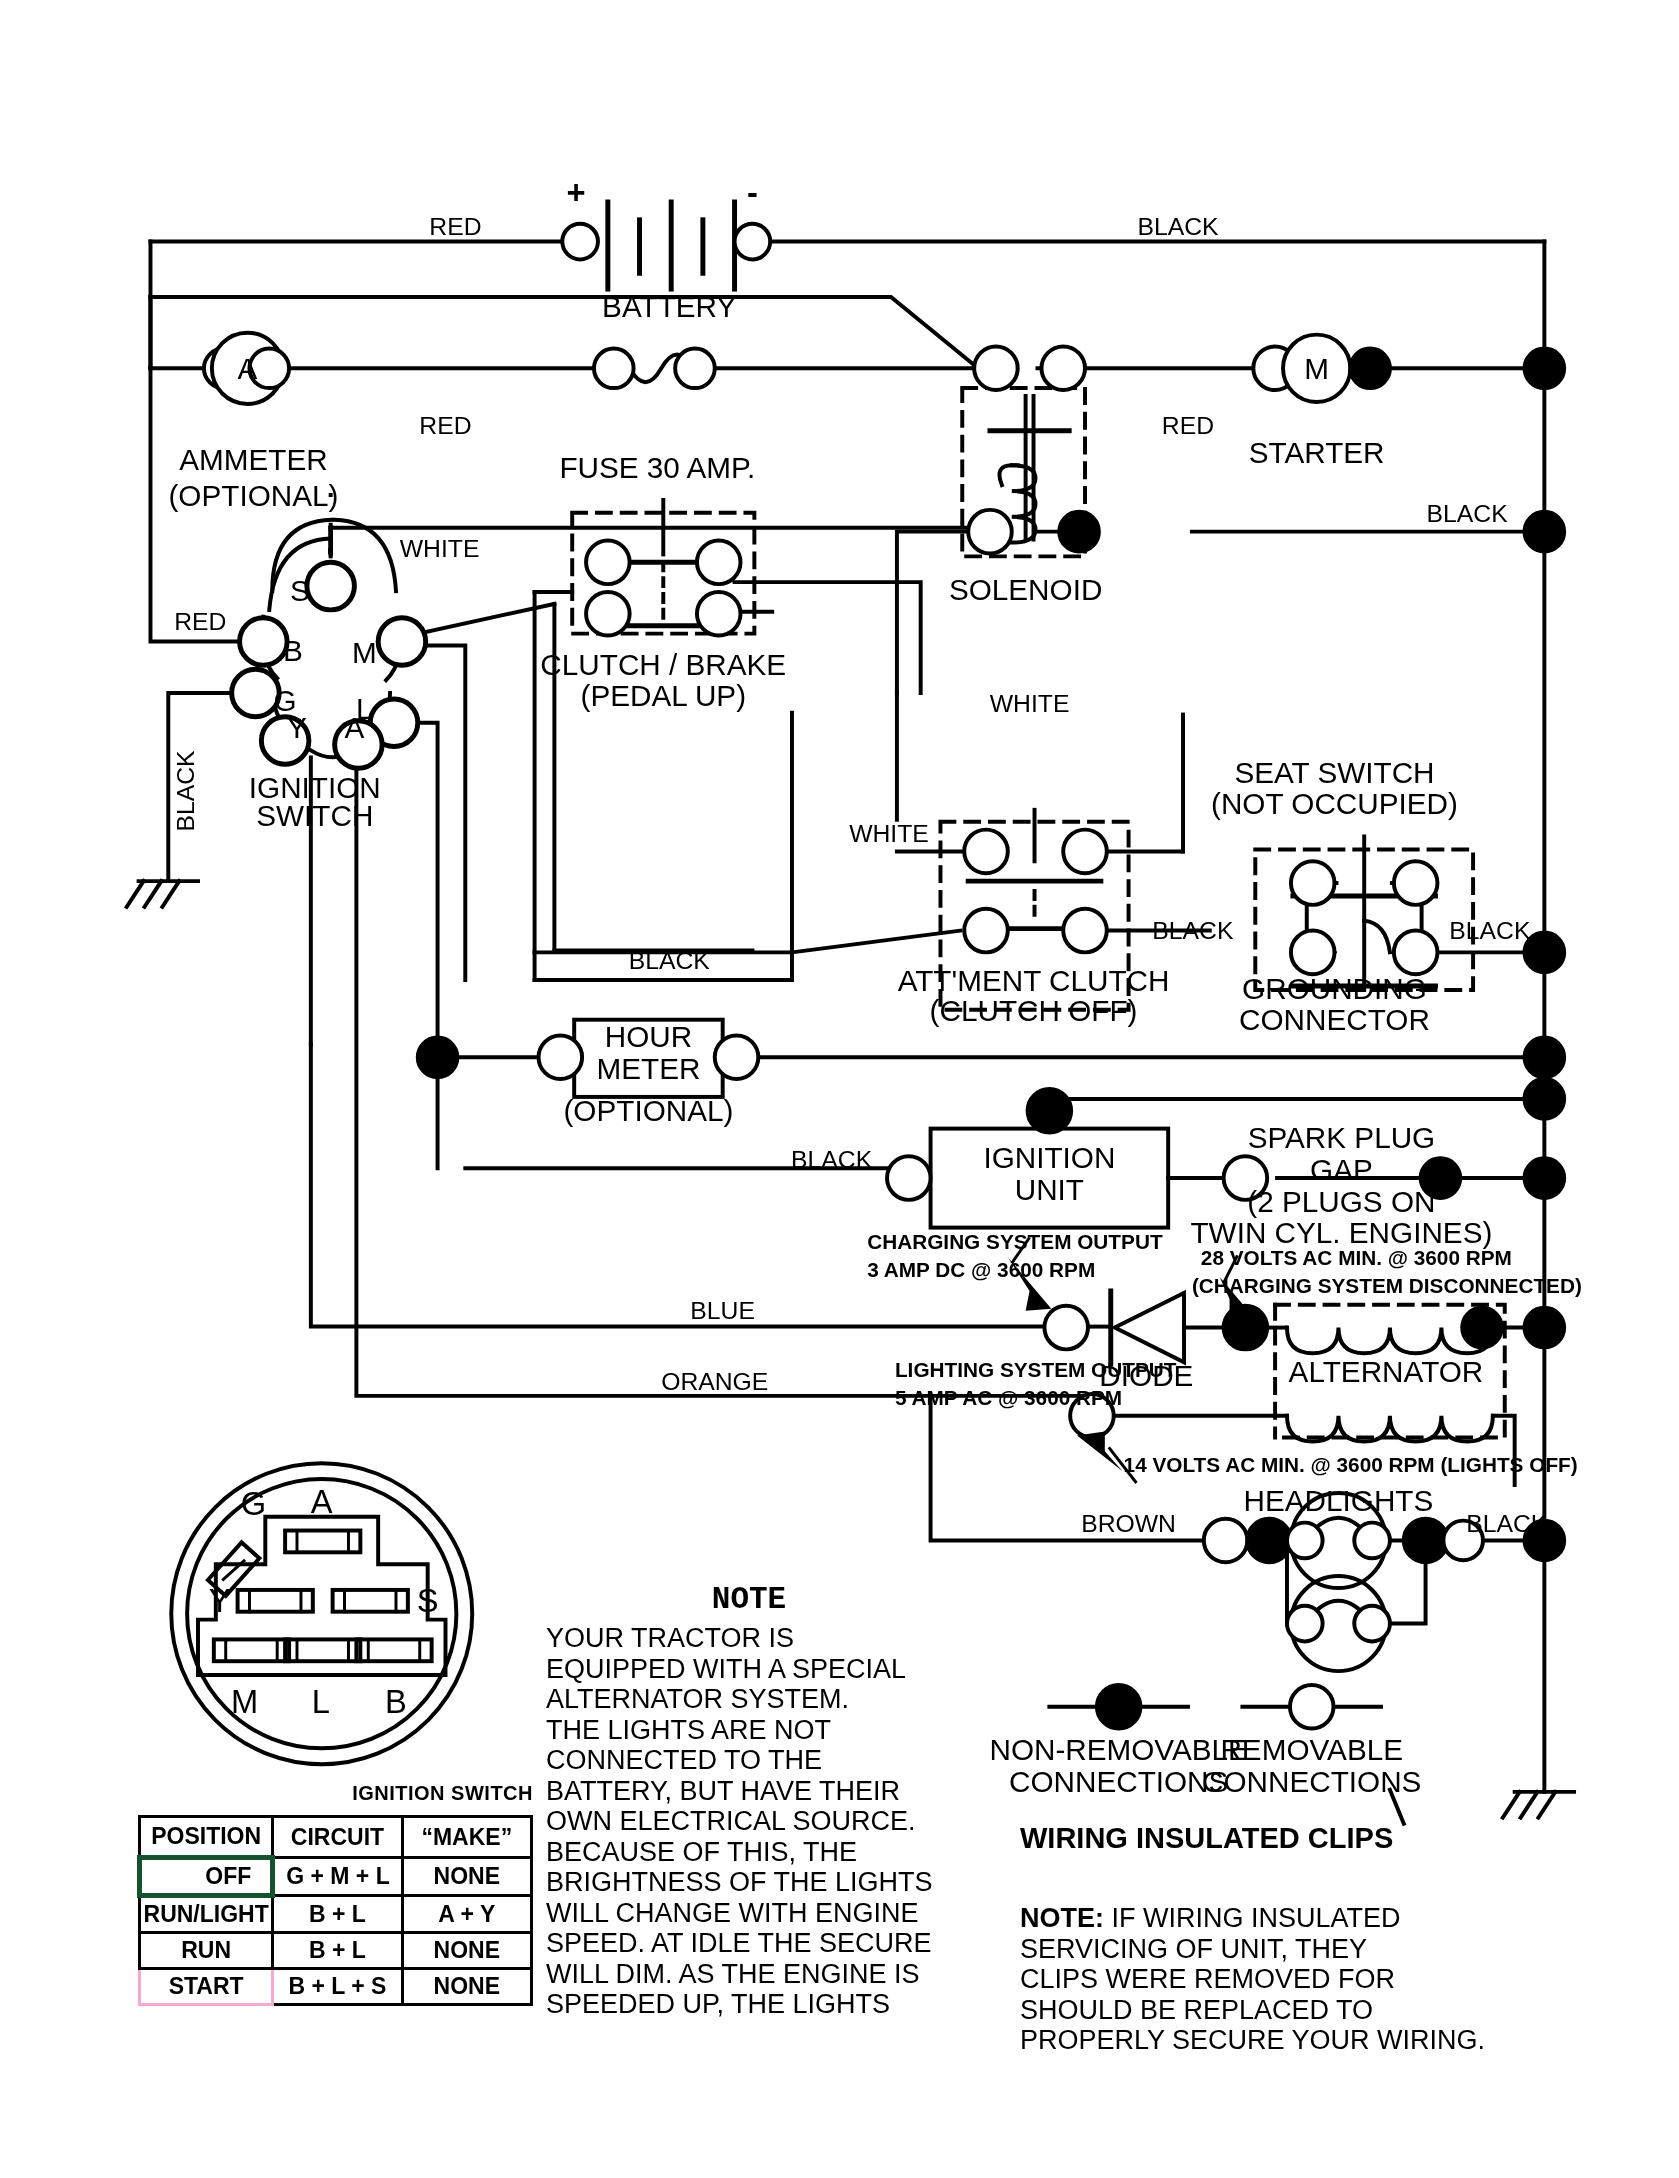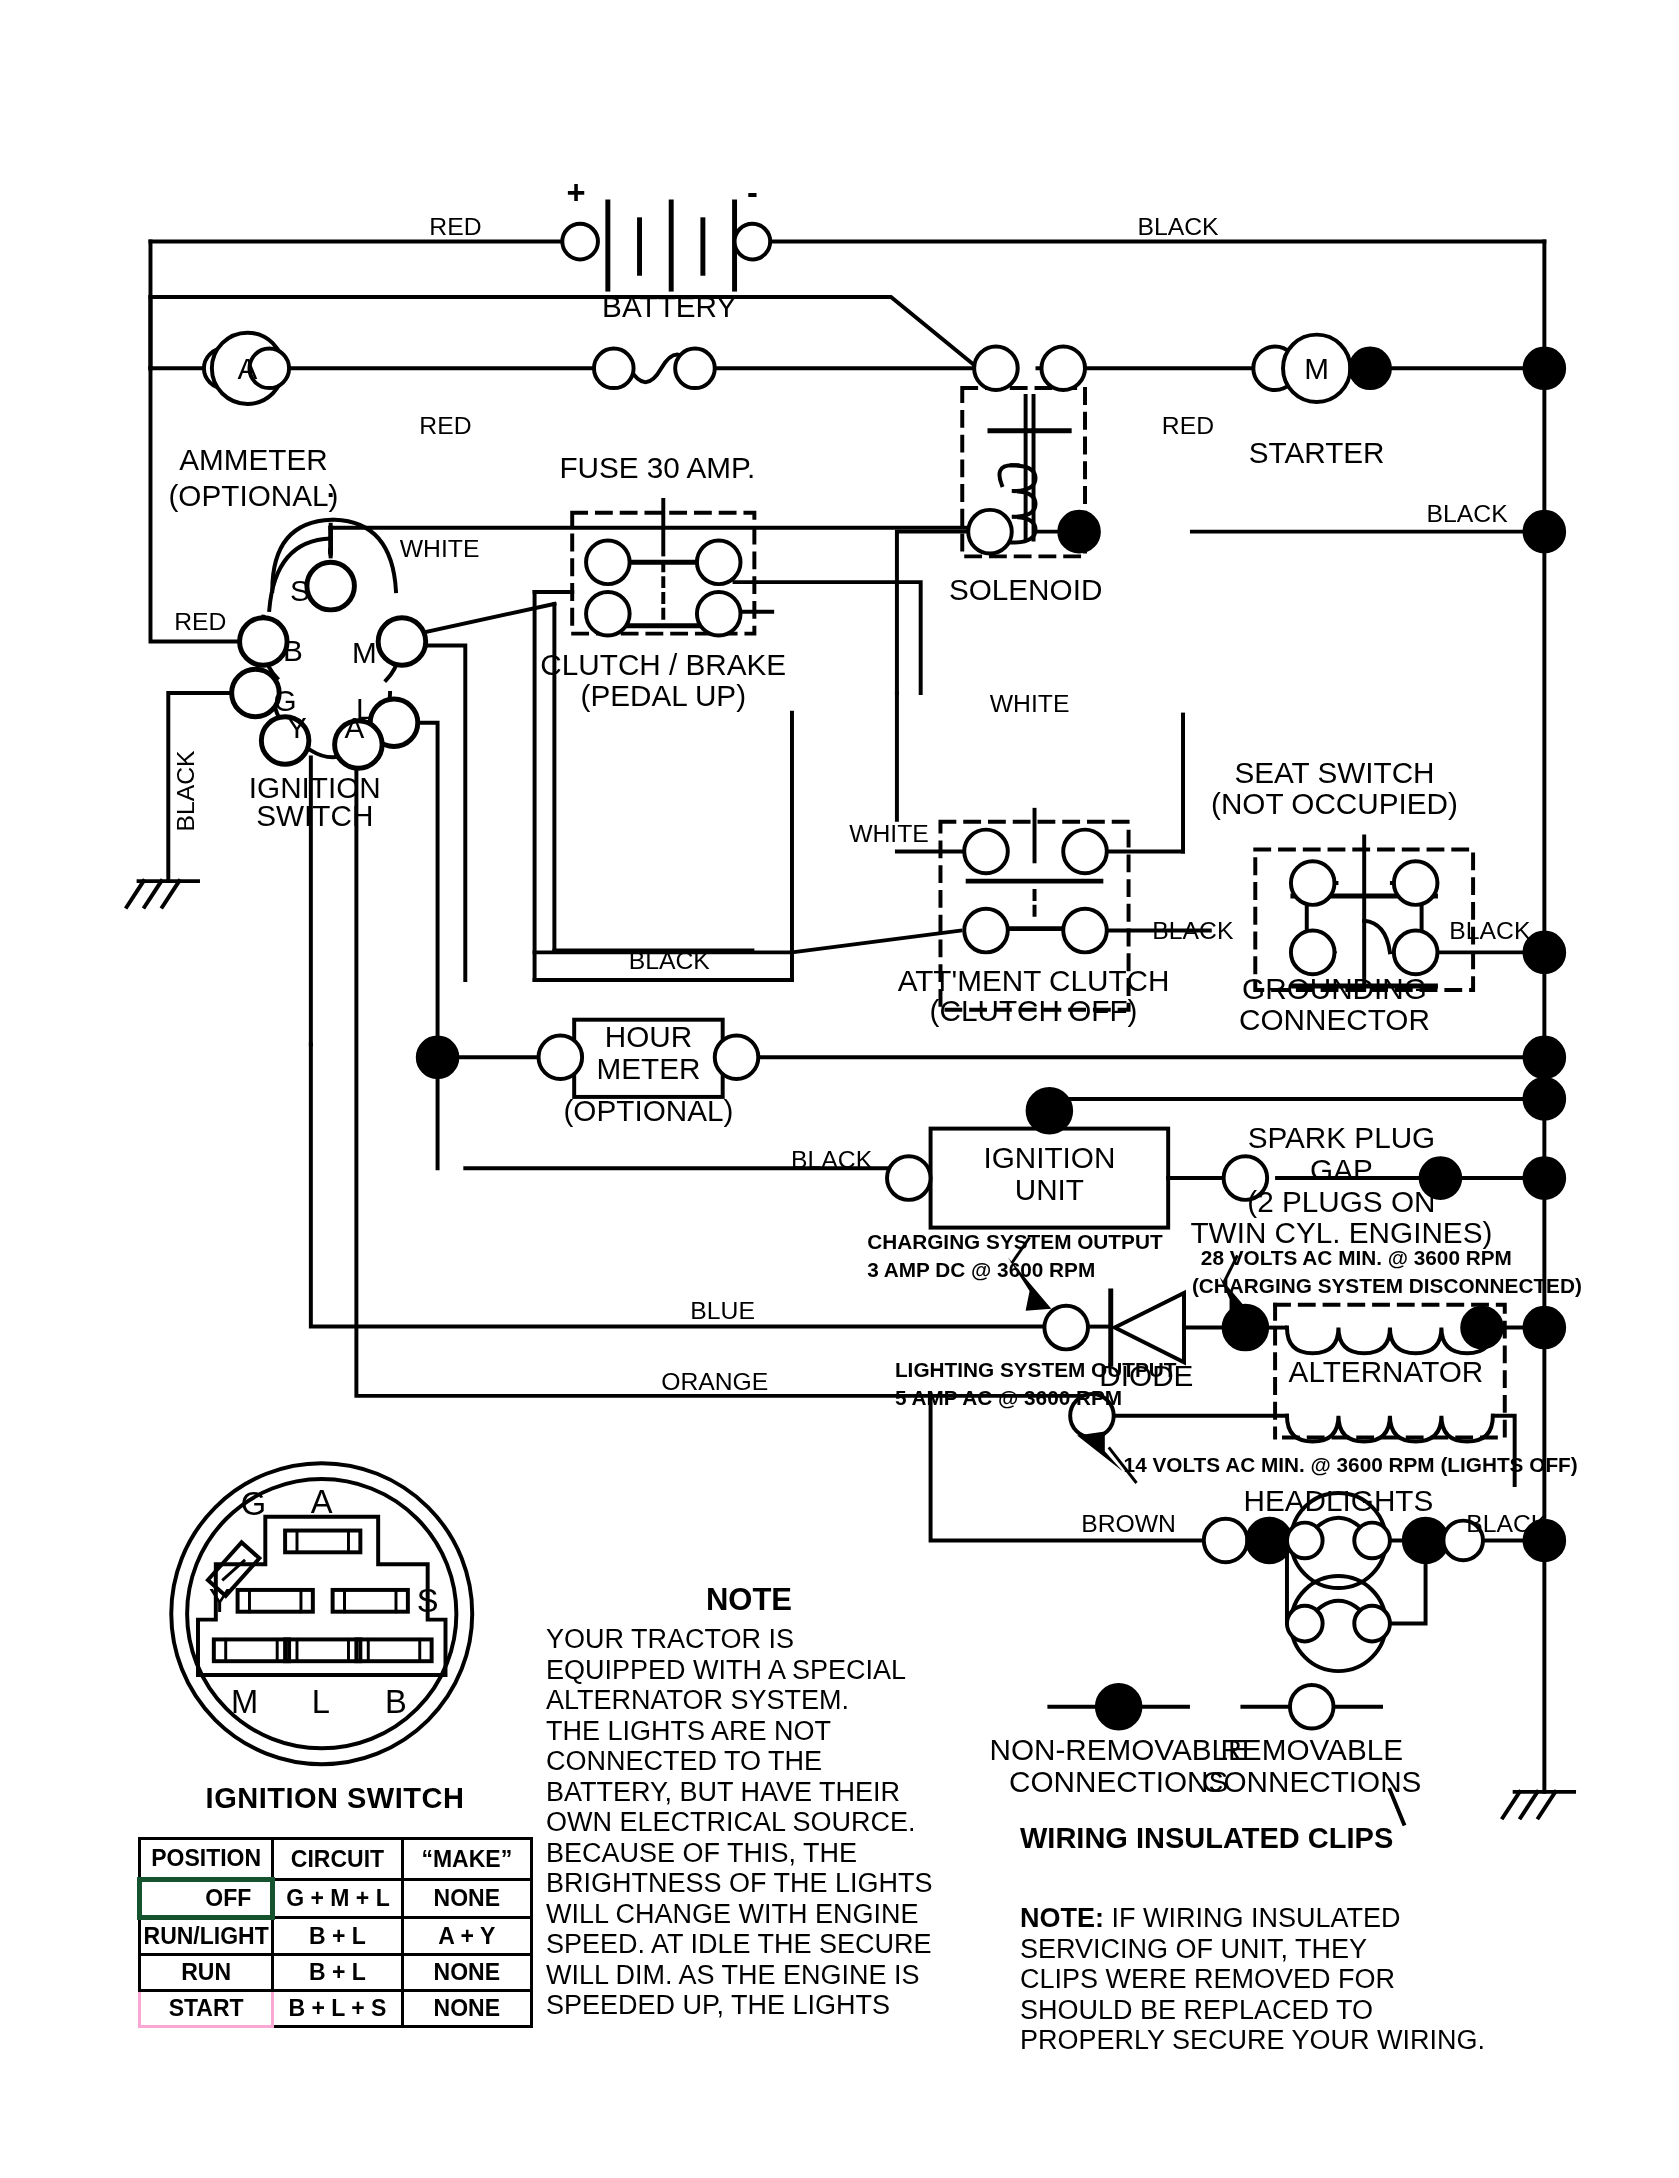--- a/index.html
+++ b/index.html
@@ -454,21 +454,21 @@
     <text class="t18 ctr" x="325" y="1528">A</text>
     <text class="t18 ctr" x="222" y="1628">Y</text>
     <text class="t18 ctr" x="432" y="1628">S</text>
     <text class="t18 ctr" x="247" y="1730">M</text>
     <text class="t18 ctr" x="324" y="1730">L</text>
     <text class="t18 ctr" x="400" y="1730">B</text>
   </g>
 </svg>
 
 <div style="position:absolute;left:137px;top:1782px;width:396px;">
-  <div style="text-align:center;font-size:29px;font-weight:bold;letter-spacing:0.5px;margin-bottom:22px;">IGNITION SWITCH</div>
+  <div style="text-align:right;font-size:20px;font-weight:bold;letter-spacing:0.5px;margin-bottom:10px;">IGNITION SWITCH</div>
   <table style="border-collapse:collapse;width:100%;font-size:23px;font-weight:bold;">
     <thead>
       <tr>
         <th style="border:3px solid #000;padding:5px 2px;text-align:center;width:34%;">POSITION</th>
         <th style="border:3px solid #000;padding:5px 2px;text-align:center;width:33%;">CIRCUIT</th>
         <th style="border:3px solid #000;padding:5px 2px;text-align:center;width:33%;">“MAKE”</th>
       </tr>
     </thead>
     <tbody>
       <tr>
@@ -489,21 +489,21 @@
       <tr>
         <td style="border:3px solid #f9a8d4;padding:3px 2px;text-align:center;">START</td>
         <td style="border:3px solid #000;padding:3px 2px;text-align:center;">B + L + S</td>
         <td style="border:3px solid #000;padding:3px 2px;text-align:center;">NONE</td>
       </tr>
     </tbody>
   </table>
 </div>
 
 <div style="position:absolute;left:546px;top:1582px;width:406px;">
-  <div style="text-align:center;font-size:31px;font-weight:bold;margin-bottom:6px;">NOTE</div>
+  <div style="text-align:center;font-size:31px;font-weight:bold;margin-bottom:6px;font-family:Liberation Mono, monospace;">NOTE</div>
   <div style="font-size:27px;line-height:1.13;">
     <div>YOUR TRACTOR IS</div>
     <div>EQUIPPED WITH A SPECIAL</div>
     <div>ALTERNATOR SYSTEM.</div>
     <div>THE LIGHTS ARE NOT</div>
     <div>CONNECTED TO THE</div>
     <div>BATTERY, BUT HAVE THEIR</div>
     <div>OWN ELECTRICAL SOURCE.</div>
     <div>BECAUSE OF THIS, THE</div>
     <div>BRIGHTNESS OF THE LIGHTS</div>

